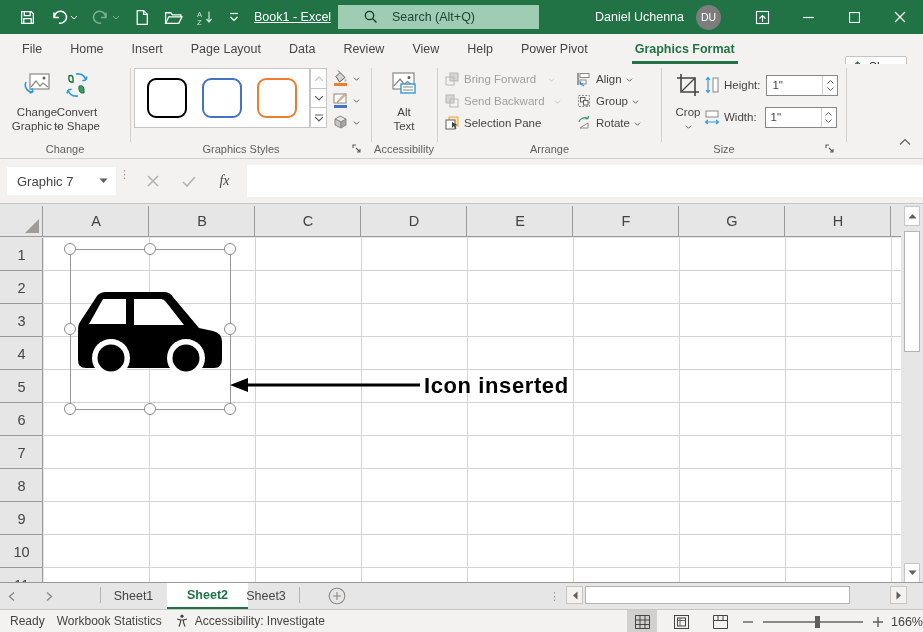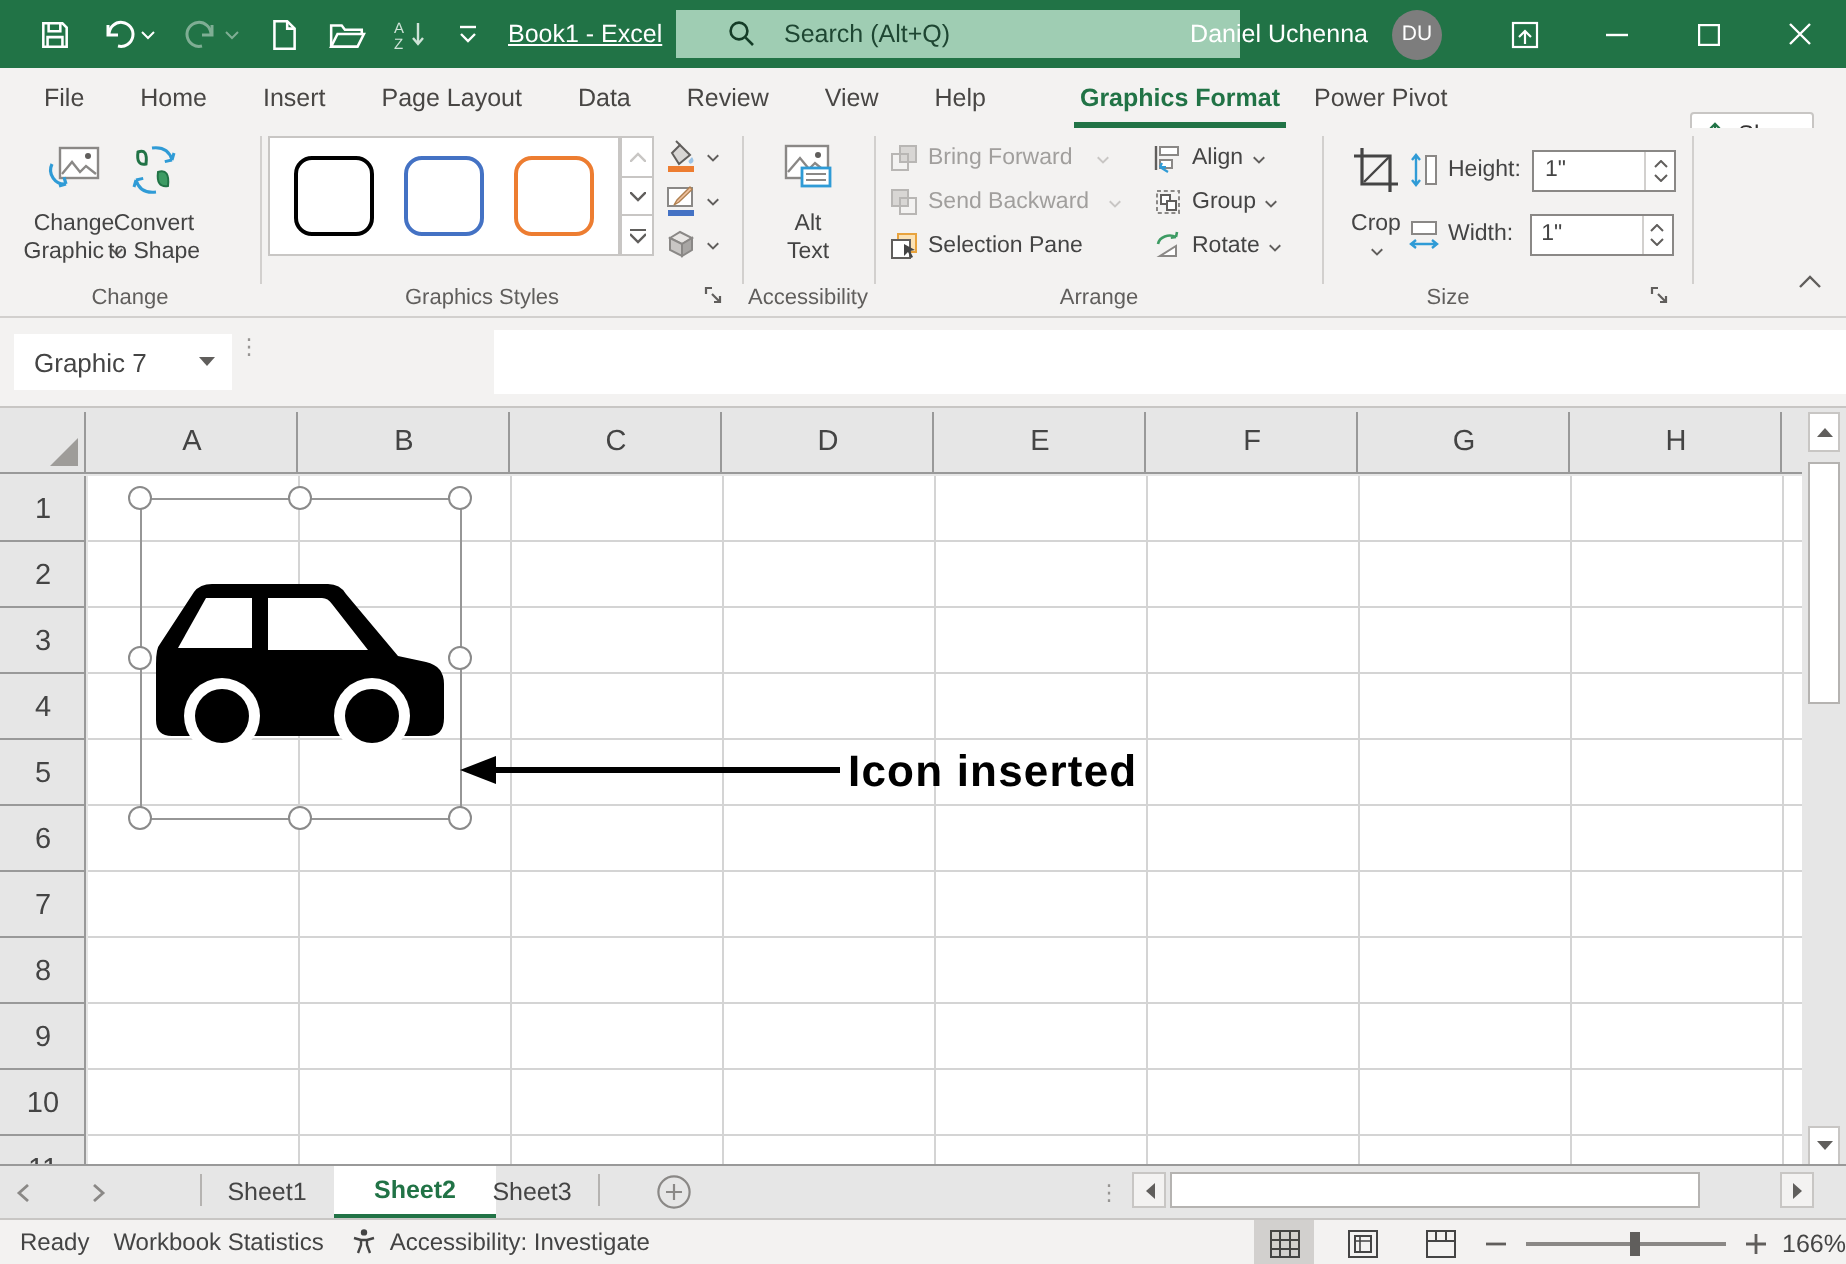--- a/index.html
+++ b/index.html
@@ -6,21 +6,21 @@
   html,body { width:923px; height:632px; overflow:hidden; }
   body { font-family:"Liberation Sans", sans-serif; color:#444; }
   #app { position:relative; width:923px; height:632px; background:#fff; }
   .abs { position:absolute; }
 
   
   #titlebar { position:absolute; left:0; top:0; width:923px; height:34px; background:#217346; display:flex; align-items:center; }
   .qat { display:flex; align-items:center; gap:8px; margin-left:16px; }
   .qat .qbtn { display:flex; align-items:center; justify-content:center; height:24px; padding:0 3px; }
   .titletext { color:#fff; font-size:12.5px; margin-left:12px; white-space:nowrap;text-decoration:underline; }
-  #searchbox { position:absolute; left:338px; top:5px; width:282px; height:24px; background:#9fcdb3; display:flex; align-items:center; font-size:12.5px; color:#1e4632; }
+  #searchbox { position:absolute; left:338px; top:5px; width:201px; height:24px; background:#9fcdb3; display:flex; align-items:center; font-size:12.5px; color:#1e4632; }
   #searchbox svg { margin-left:26px; margin-right:14px; }
   #tb-right { position:absolute; right:0; top:0; height:34px; display:flex; align-items:center; }
   .username { color:#fff; font-size:12.5px; margin-right:12px; }
   .avatar { width:25px; height:25px; border-radius:50%; background:#7d7d7d; color:#fff; font-size:10.5px; display:flex; align-items:center; justify-content:center; margin-right:18px; }
   .winbtn { width:46px; height:34px; display:flex; align-items:center; justify-content:center; }
 
   
   #tabrow { position:absolute; left:0; top:34px; width:923px; height:30px; background:#f3f2f1; display:flex; align-items:center; }
   .rtab { font-size:12.5px; color:#484644; padding:0 14px; height:30px; display:flex; align-items:center; white-space:nowrap; }
   .rtab.active { color:#217346; font-weight:bold; border-bottom:3px solid #217346; padding:3px 3px 0 3px; margin-left:30px; }
@@ -197,22 +197,22 @@
 
   <div id="tabrow">
     <div class="rtab" style="margin-left:8px">File</div>
     <div class="rtab">Home</div>
     <div class="rtab">Insert</div>
     <div class="rtab">Page Layout</div>
     <div class="rtab">Data</div>
     <div class="rtab">Review</div>
     <div class="rtab">View</div>
     <div class="rtab">Help</div>
+    <div class="rtab">Power Pivot</div>
     <div class="rtab active">Graphics Format</div>
-    <div class="rtab">Power Pivot</div>
     <div id="sharebtn">
       <svg width="13" height="13" viewBox="0 0 14 14">
           <path d="M7 8V1.5 M4.5 3.5L7 1l2.5 2.5" fill="none" stroke="#217346" stroke-width="1.2"></path>
           <path d="M3.5 6H2v6.5h10V6h-1.5" fill="none" stroke="#217346" stroke-width="1.2"></path>
         </svg>
       <span>Share</span>
     </div>
   </div>
 
   <div id="ribbon">
@@ -464,20 +464,29 @@
   </div>
 
   <div id="formulabar">
     <div id="namebox">
       <span class="nbtext">Graphic 7</span>
       <svg class="nbarrow" width="9" height="6" viewBox="0 0 9 6">
           <path d="M0.5 0.5L4.5 5l4-4.5z" fill="#605e5c"></path>
         </svg>
     </div>
     <div id="nb-dots">⋮</div>
+    <div class="fbtns">
+      <svg width="12" height="12" viewBox="0 0 12 12">
+          <path d="M1 1l10 10M11 1L1 11" stroke="#b5b3b1" stroke-width="1.6"></path>
+        </svg>
+      <svg width="14" height="11" viewBox="0 0 14 11">
+          <path d="M1 6l4 4L13 1" fill="none" stroke="#b5b3b1" stroke-width="1.6"></path>
+        </svg>
+      <span style="font-size:14px;font-style:italic;font-family:'Liberation Serif',serif;color:#444">fx</span>
+    </div>
     <div id="formulainput"></div>
   </div>
 
   <div id="grid">
     <div id="colheaders">
       <div id="corner"></div>
       <div class="colh" style="left:44px;width:105px">A</div>
       <div class="colh" style="left:150px;width:105px">B</div>
       <div class="colh" style="left:256px;width:105px">C</div>
       <div class="colh" style="left:362px;width:105px">D</div>

